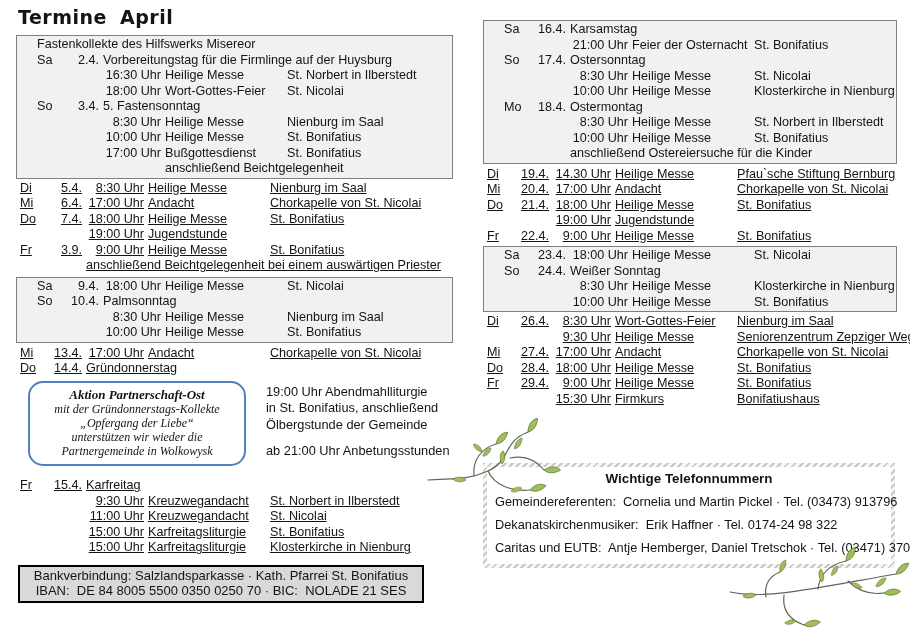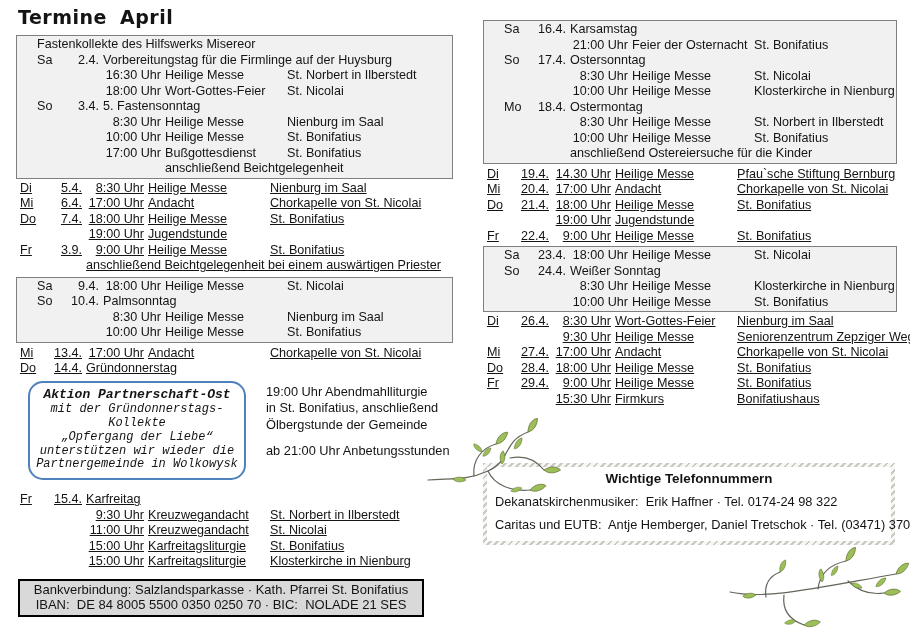--- a/index.html
+++ b/index.html
@@ -39,21 +39,21 @@
   #l-box2{margin-bottom:3px;}
   #l-group2{margin-bottom:4px;}
 
   #l-duo{display:flex;gap:20px;margin:0 0 12px 12px;}
   .aktion{
     width:206px;flex:none;
     border:2px solid var(--aktion-border,#4f81bd);
     border-radius:15px;
     padding:5px 4px 6px;
     text-align:center;
-    font-family:Liberation Mono, monospace;
+    font-family:Liberation Serif, serif;
     font-style:italic;
     font-size:12px;line-height:13.8px;
   }
   .aktion .ak-title{font-weight:bold;font-size:13px;margin-bottom:2px;}
   .gruen{width:200px;font-size:12.8px;line-height:16.5px;padding-top:3px;}
   .gruen .p2{margin-top:10px;}
 
   #l-group3{margin-bottom:9px;}
 
   .bank{
@@ -461,20 +461,21 @@
         <span class="c-date"></span>
         <span class="c-time">15:30 Uhr</span>
         <span class="c-event">Firmkurs</span>
         <span class="c-loc">Bonifatiushaus</span>
       </div>
     </div>
 
   <div class="phonebox">
     <div class="phone-inner">
       <div class="phone-title">Wichtige Telefonnummern</div>
+      <div class="phone-line">Gemeindereferenten:  Cornelia und Martin Pickel · Tel. (03473) 913796</div>
       <div class="phone-line">Dekanatskirchenmusiker:  Erik Haffner · Tel. 0174-24 98 322</div>
       <div class="phone-line">Caritas und EUTB:  Antje Hemberger, Daniel Tretschok · Tel. (03471) 370079</div>
     </div>
   </div>
 </div>
 
 <div class="twig" id="twig-a">
   <svg width="150" height="90" viewBox="0 0 150 90">
     <path class="stem" d="M-8 62 C14 60 30 63 52 53 C76 42 66 24 92 14"></path>
     <path class="stem" d="M52 53 C58 67 76 74 94 72"></path>

